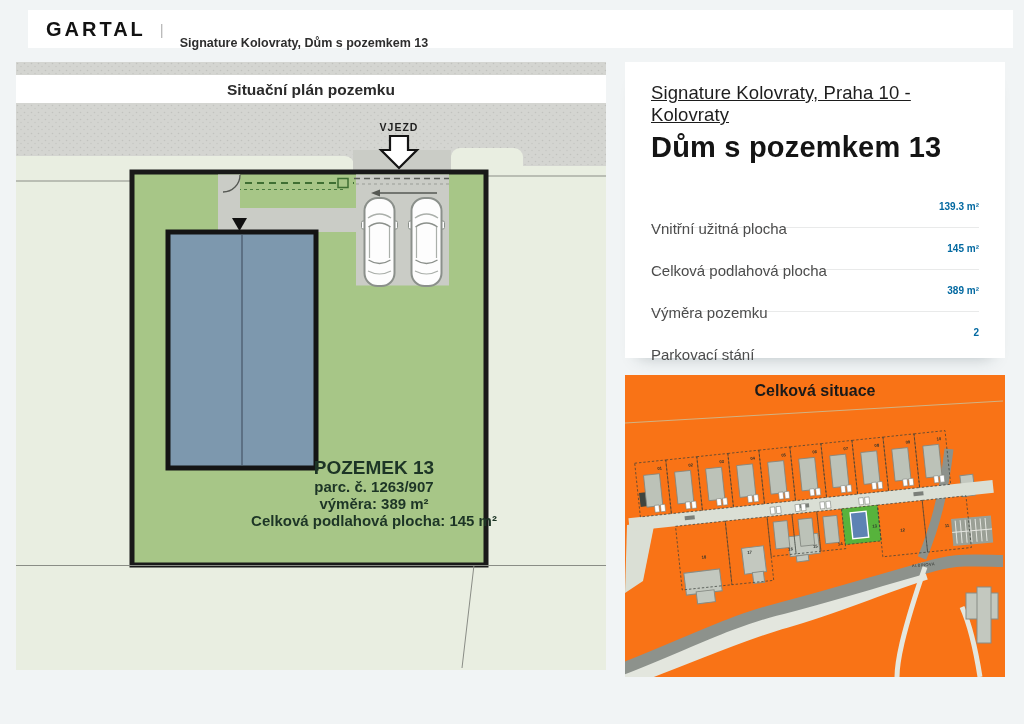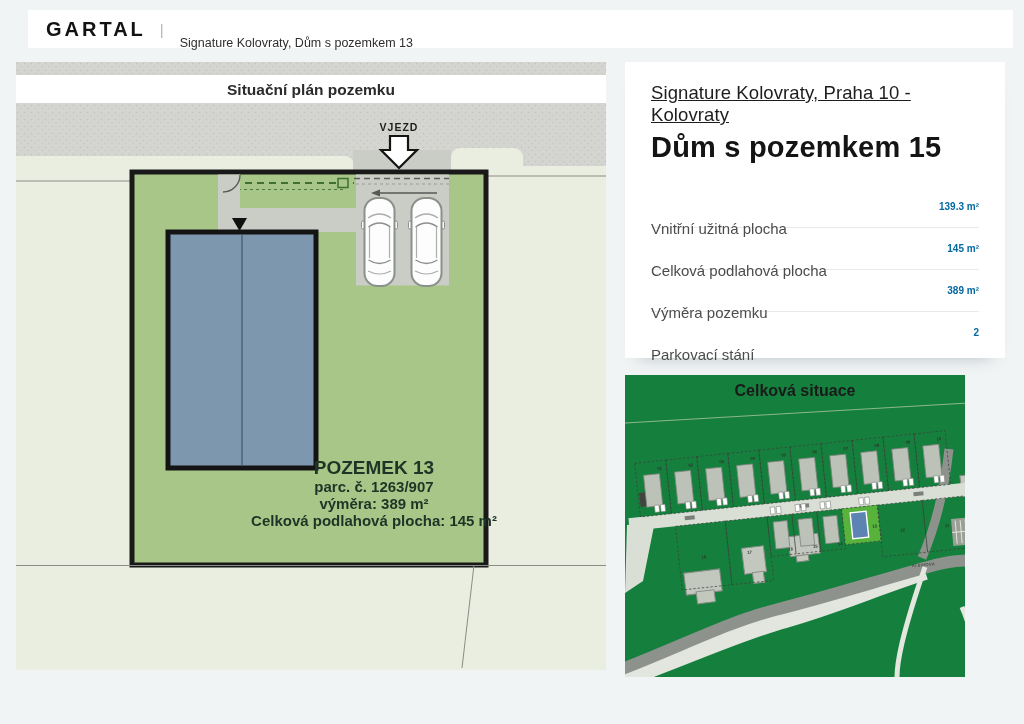--- a/index.html
+++ b/index.html
@@ -7,37 +7,37 @@
     width:1024px;height:724px;position:relative;overflow:hidden;
     background:#f1f4f5;font-family:"Liberation Sans",sans-serif;
     -webkit-font-smoothing:antialiased;
   }
   .abs{position:absolute;}
   
   .topbar{left:28px;top:10px;width:985px;height:38px;background:#fff;
     display:flex;align-items:center;padding:0 0 0 18px;box-sizing:border-box;}
   .logo{font-size:20px;font-weight:800;letter-spacing:3px;color:#121212;}
   .crumb-divider{color:#b5b5b5;font-size:15px;margin:0 16px 0 14px;font-weight:300;}
-  .crumb{font-size:12.5px;color:#2e2e2e;font-weight:400;margin-top:28px;}
+  .crumb{font-size:12.5px;color:#2e2e2e;font-weight:700;margin-top:28px;}
   
   .plan-wrap{left:16px;top:62px;width:590px;height:608px;}
   
   .details-card{left:625px;top:62px;width:380px;height:296px;background:#fff;
     box-sizing:border-box;padding:20px 26px 0 26px;
     box-shadow:0 12px 16px -14px rgba(40,60,70,.35);}
   .subtitle{font-size:18.5px;color:#1d1d1d;font-weight:500;letter-spacing:.1px;text-decoration:underline;}
   .big-title{font-size:29px;color:#141414;font-weight:800;margin-top:5px;letter-spacing:.2px;}
   .spec-table{margin-top:22px;}
   .spec-row{height:41px;display:flex;align-items:center;justify-content:space-between;
     border-bottom:1px solid #e9eaea;}
   .spec-row:last-child{border-bottom:none;}
   .spec-label{font-size:15px;color:#4c4c4c;margin-top:44px;}
   .spec-value{font-size:10px;color:#0369a1;font-weight:800;}
   
-  .map-card{left:625px;top:375px;width:340px;height:302px;background:#15803d;overflow:hidden;}
+  .map-card{left:625px;top:375px;width:340px;height:302px;background:#f97316;overflow:hidden;padding-left:40px;}
   .map-title{position:absolute;top:7px;left:0;width:100%;text-align:center;
     font-size:16px;font-weight:700;color:#1a1a1a;z-index:3;}
   svg text{font-family:"Liberation Sans",sans-serif;}
 </style>
 </head>
 <body>
 
 <div class="abs topbar">
   <div class="logo">GARTAL</div>
   <div class="crumb-divider">|</div>
@@ -115,21 +115,21 @@
   <text x="358" y="447" text-anchor="middle" font-size="15" font-weight="600" fill="#1d3526">výměra: 389 m²</text>
   <text x="358" y="464" text-anchor="middle" font-size="15" font-weight="600" fill="#1d3526">Celková podlahová plocha: 145 m²</text>
 
   <line x1="0" y1="503.5" x2="590" y2="503.5" stroke="#8a8d86" stroke-width="1"></line>
   <line x1="458" y1="503" x2="446" y2="606" stroke="#8a8d86" stroke-width="1"></line>
 </svg>
 </div>
 
 <div class="abs details-card">
   <div class="subtitle">Signature Kolovraty, Praha 10 - Kolovraty</div>
-  <div class="big-title">Dům s pozemkem 15</div>
+  <div class="big-title">Dům s pozemkem 13</div>
   <div class="spec-table" id="spec-table">
       <div class="spec-row">
         <span class="spec-label">Vnitřní užitná plocha</span>
         <span class="spec-value">139.3 m²</span>
       </div>
       <div class="spec-row">
         <span class="spec-label">Celková podlahová plocha</span>
         <span class="spec-value">145 m²</span>
       </div>
       <div class="spec-row">

